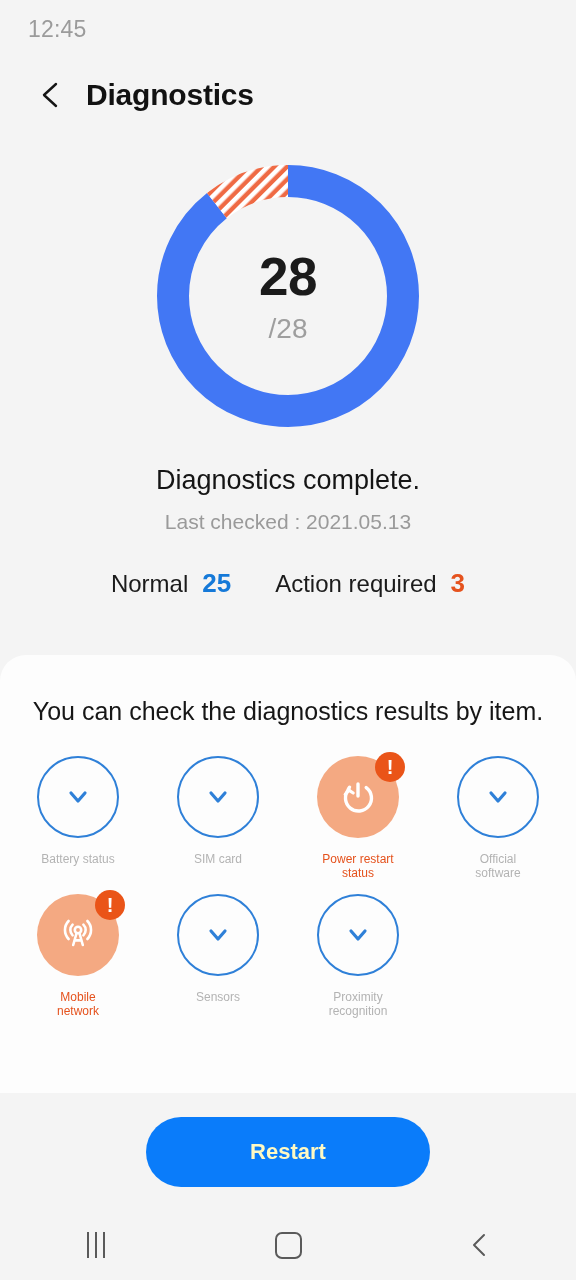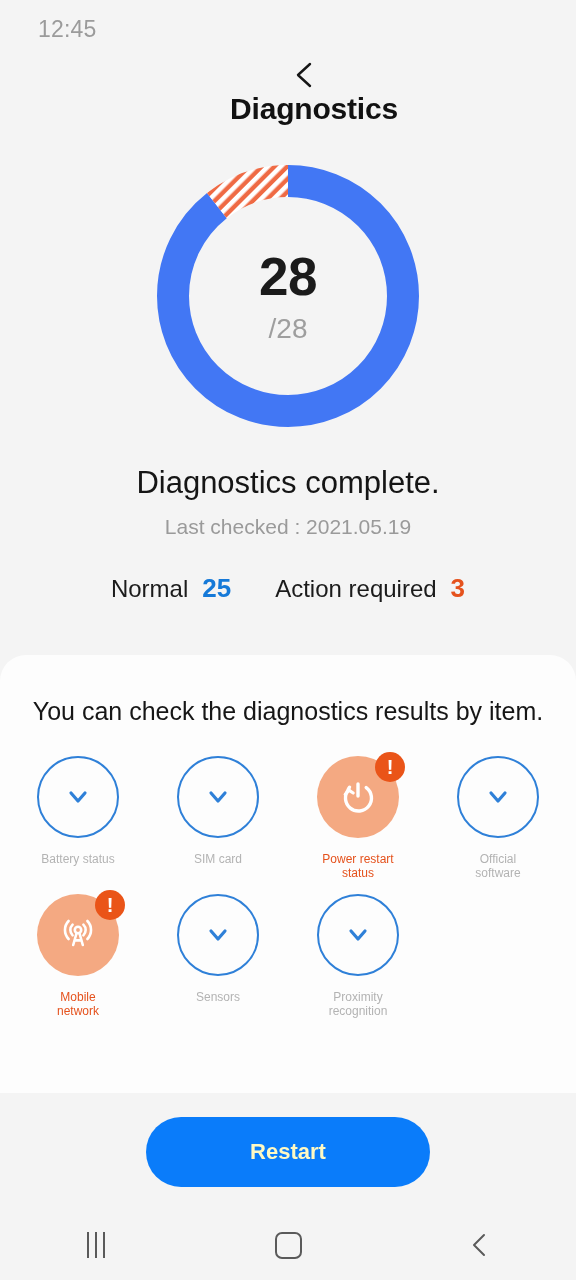--- a/index.html
+++ b/index.html
@@ -14,37 +14,36 @@
     overflow: hidden;
     position: relative;
     -webkit-font-smoothing: antialiased;
   }
 
   
   .status-bar {
     height: 58px;
     display: flex;
     align-items: center;
-    padding-left: 38px;
+    padding-left: 28px;
     box-sizing: border-box;
   }
   .status-time {
     font-size: 23px;
     color: #9b9b9b;
     letter-spacing: 0.2px;
   }
 
   
   .app-bar {
     height: 74px;
     display: flex;
     align-items: center;
     padding-left: 34px;
     box-sizing: border-box;
-    flex-direction: column;
   }
   .back-chevron {
     width: 34px;
     height: 34px;
     display: flex;
     align-items: center;
     justify-content: center;
     cursor: pointer;
   }
   .back-chevron svg { display: block; }
@@ -91,21 +90,21 @@
     line-height: 1;
     margin-top: 12px;
   }
 
   
   .summary {
     text-align: center;
     margin-top: 38px;
   }
   .summary-title {
-    font-size: 31px;
+    font-size: 27px;
     color: #151515;
   }
   .summary-sub {
     font-size: 21px;
     color: #9a9a9a;
     margin-top: 14px;
   }
   .counts {
     margin-top: 34px;
     display: flex;
@@ -300,21 +299,21 @@
     </svg>
     <div class="donut-center">
       <span class="donut-value">28</span>
       <span class="donut-total">/28</span>
     </div>
   </div>
 </div>
 
 <div class="summary">
   <div class="summary-title">Diagnostics complete.</div>
-  <div class="summary-sub">Last checked : 2021.05.19</div>
+  <div class="summary-sub">Last checked : 2021.05.13</div>
   <div class="counts">
     <div class="count-group">
       <span class="count-label">Normal</span>
       <span class="count-num normal">25</span>
     </div>
     <div class="count-group">
       <span class="count-label">Action required</span>
       <span class="count-num action">3</span>
     </div>
   </div>

